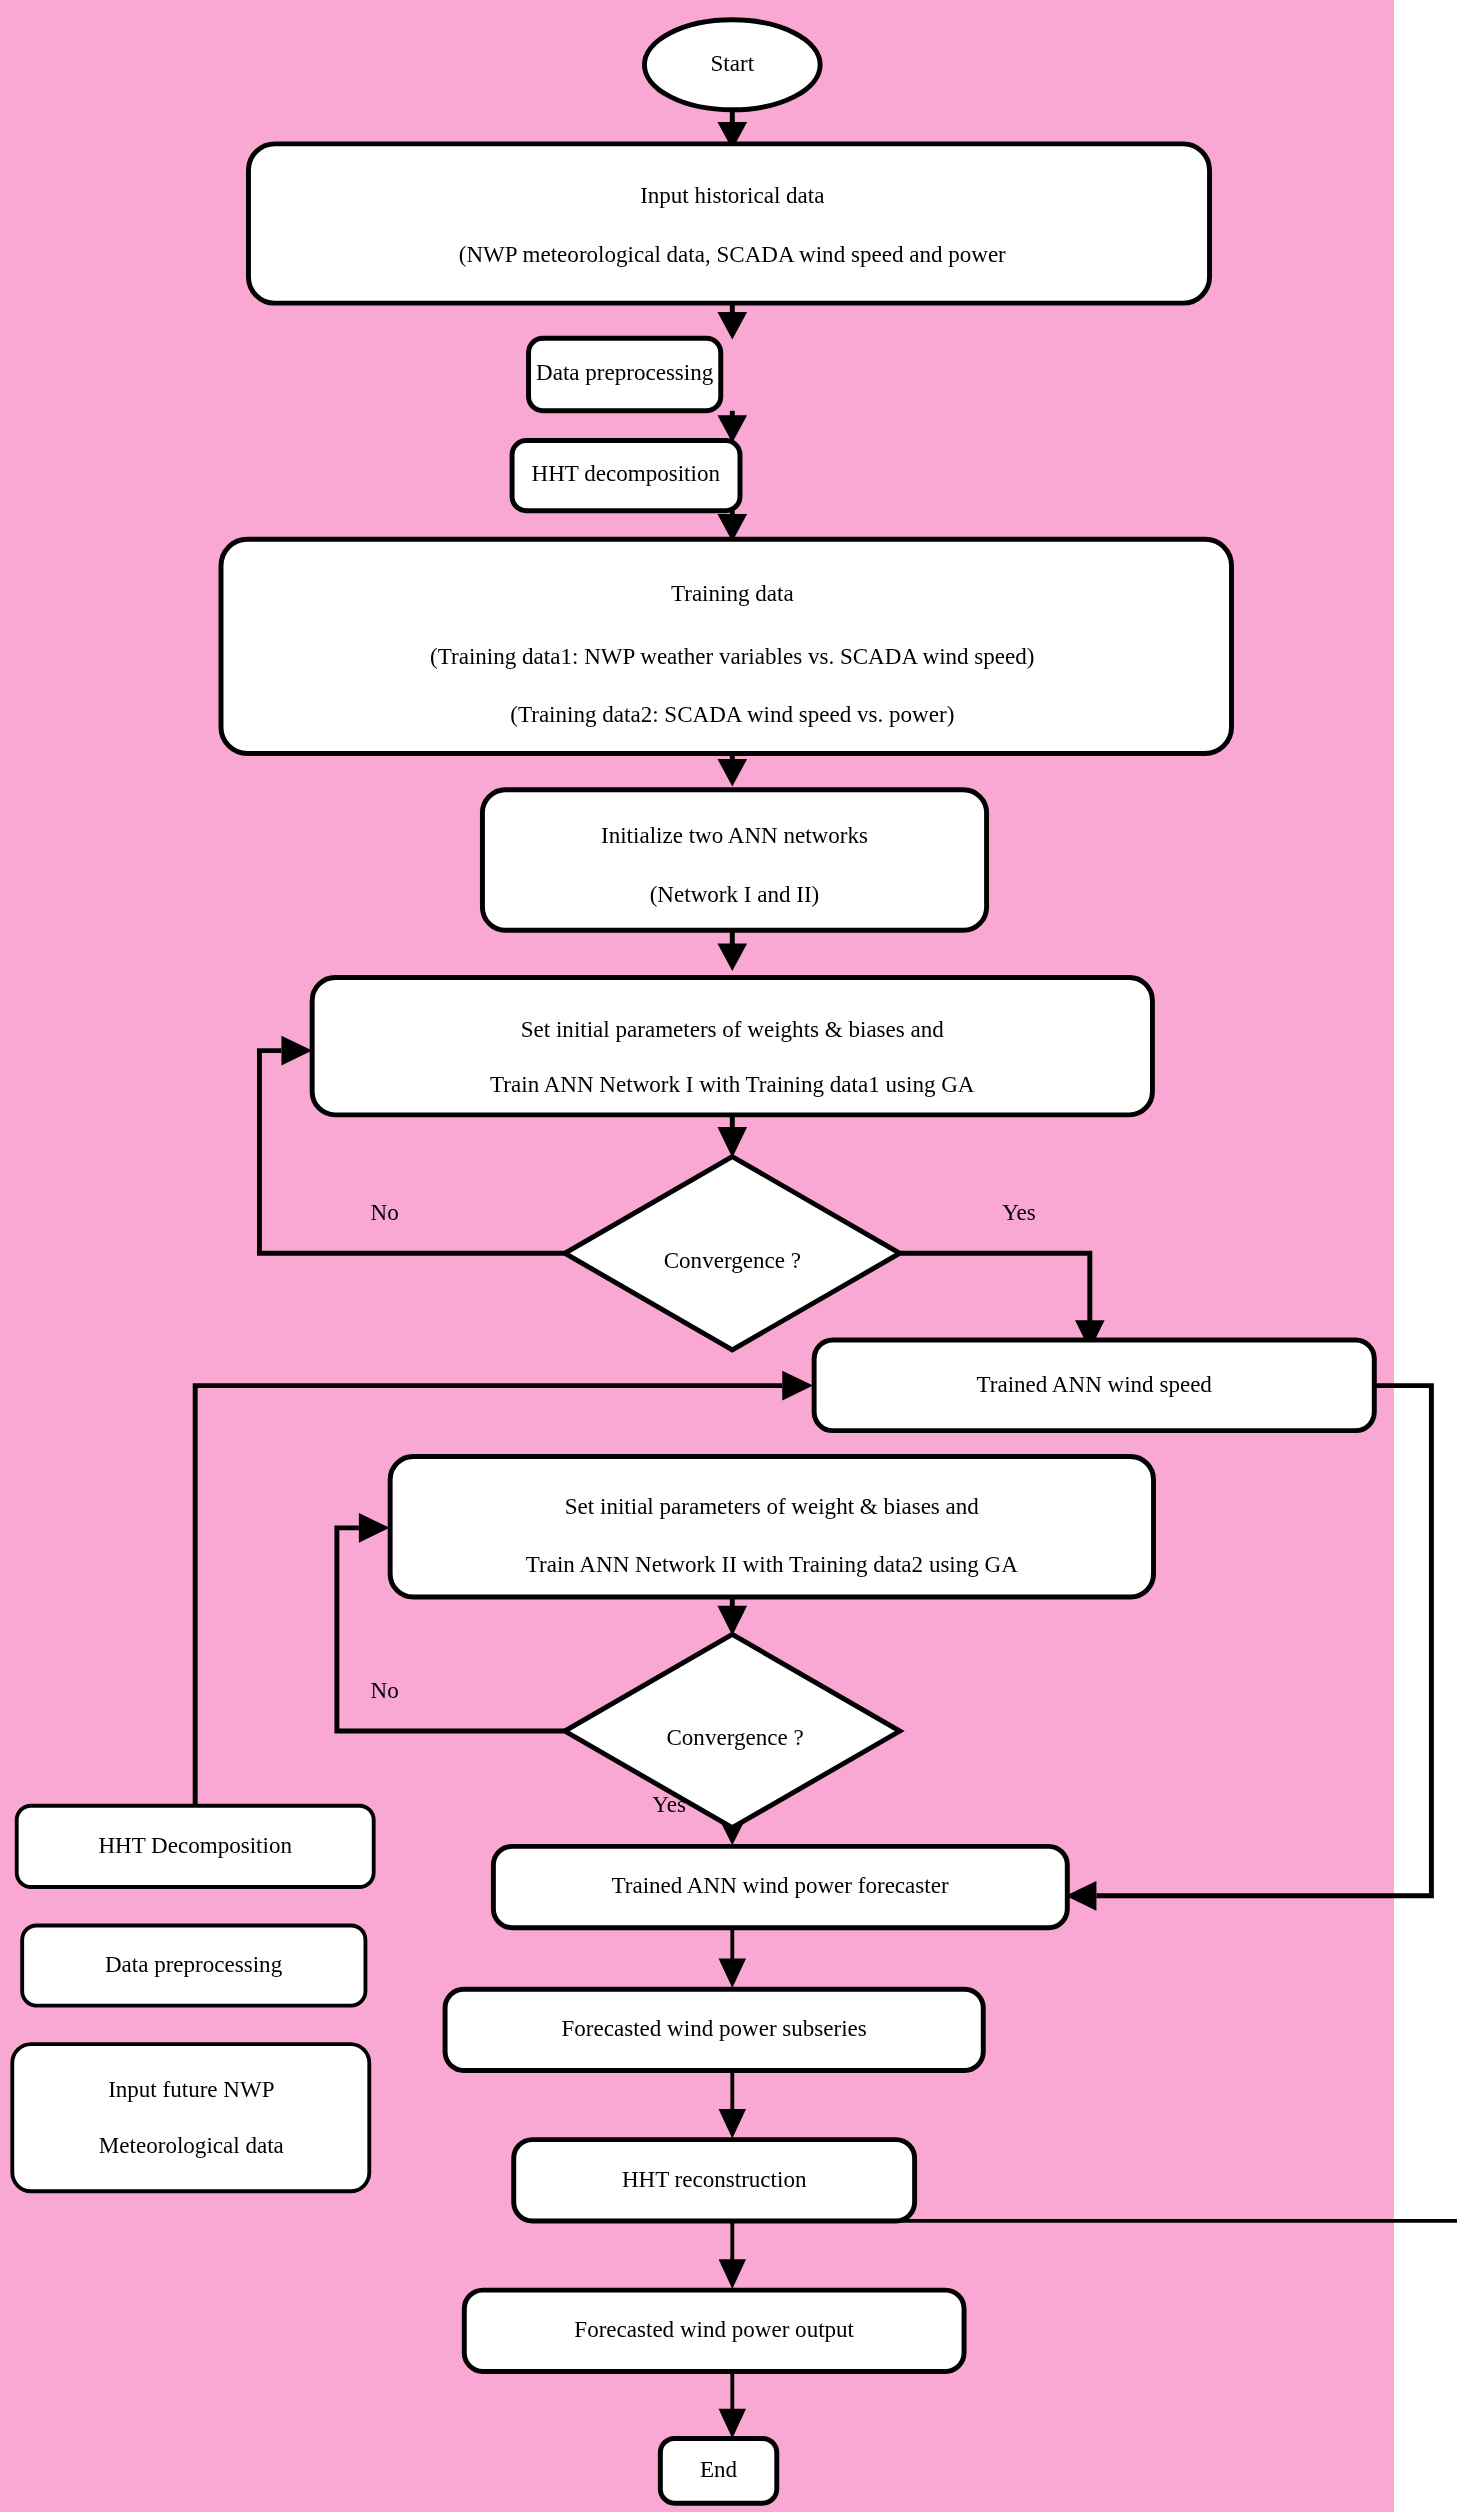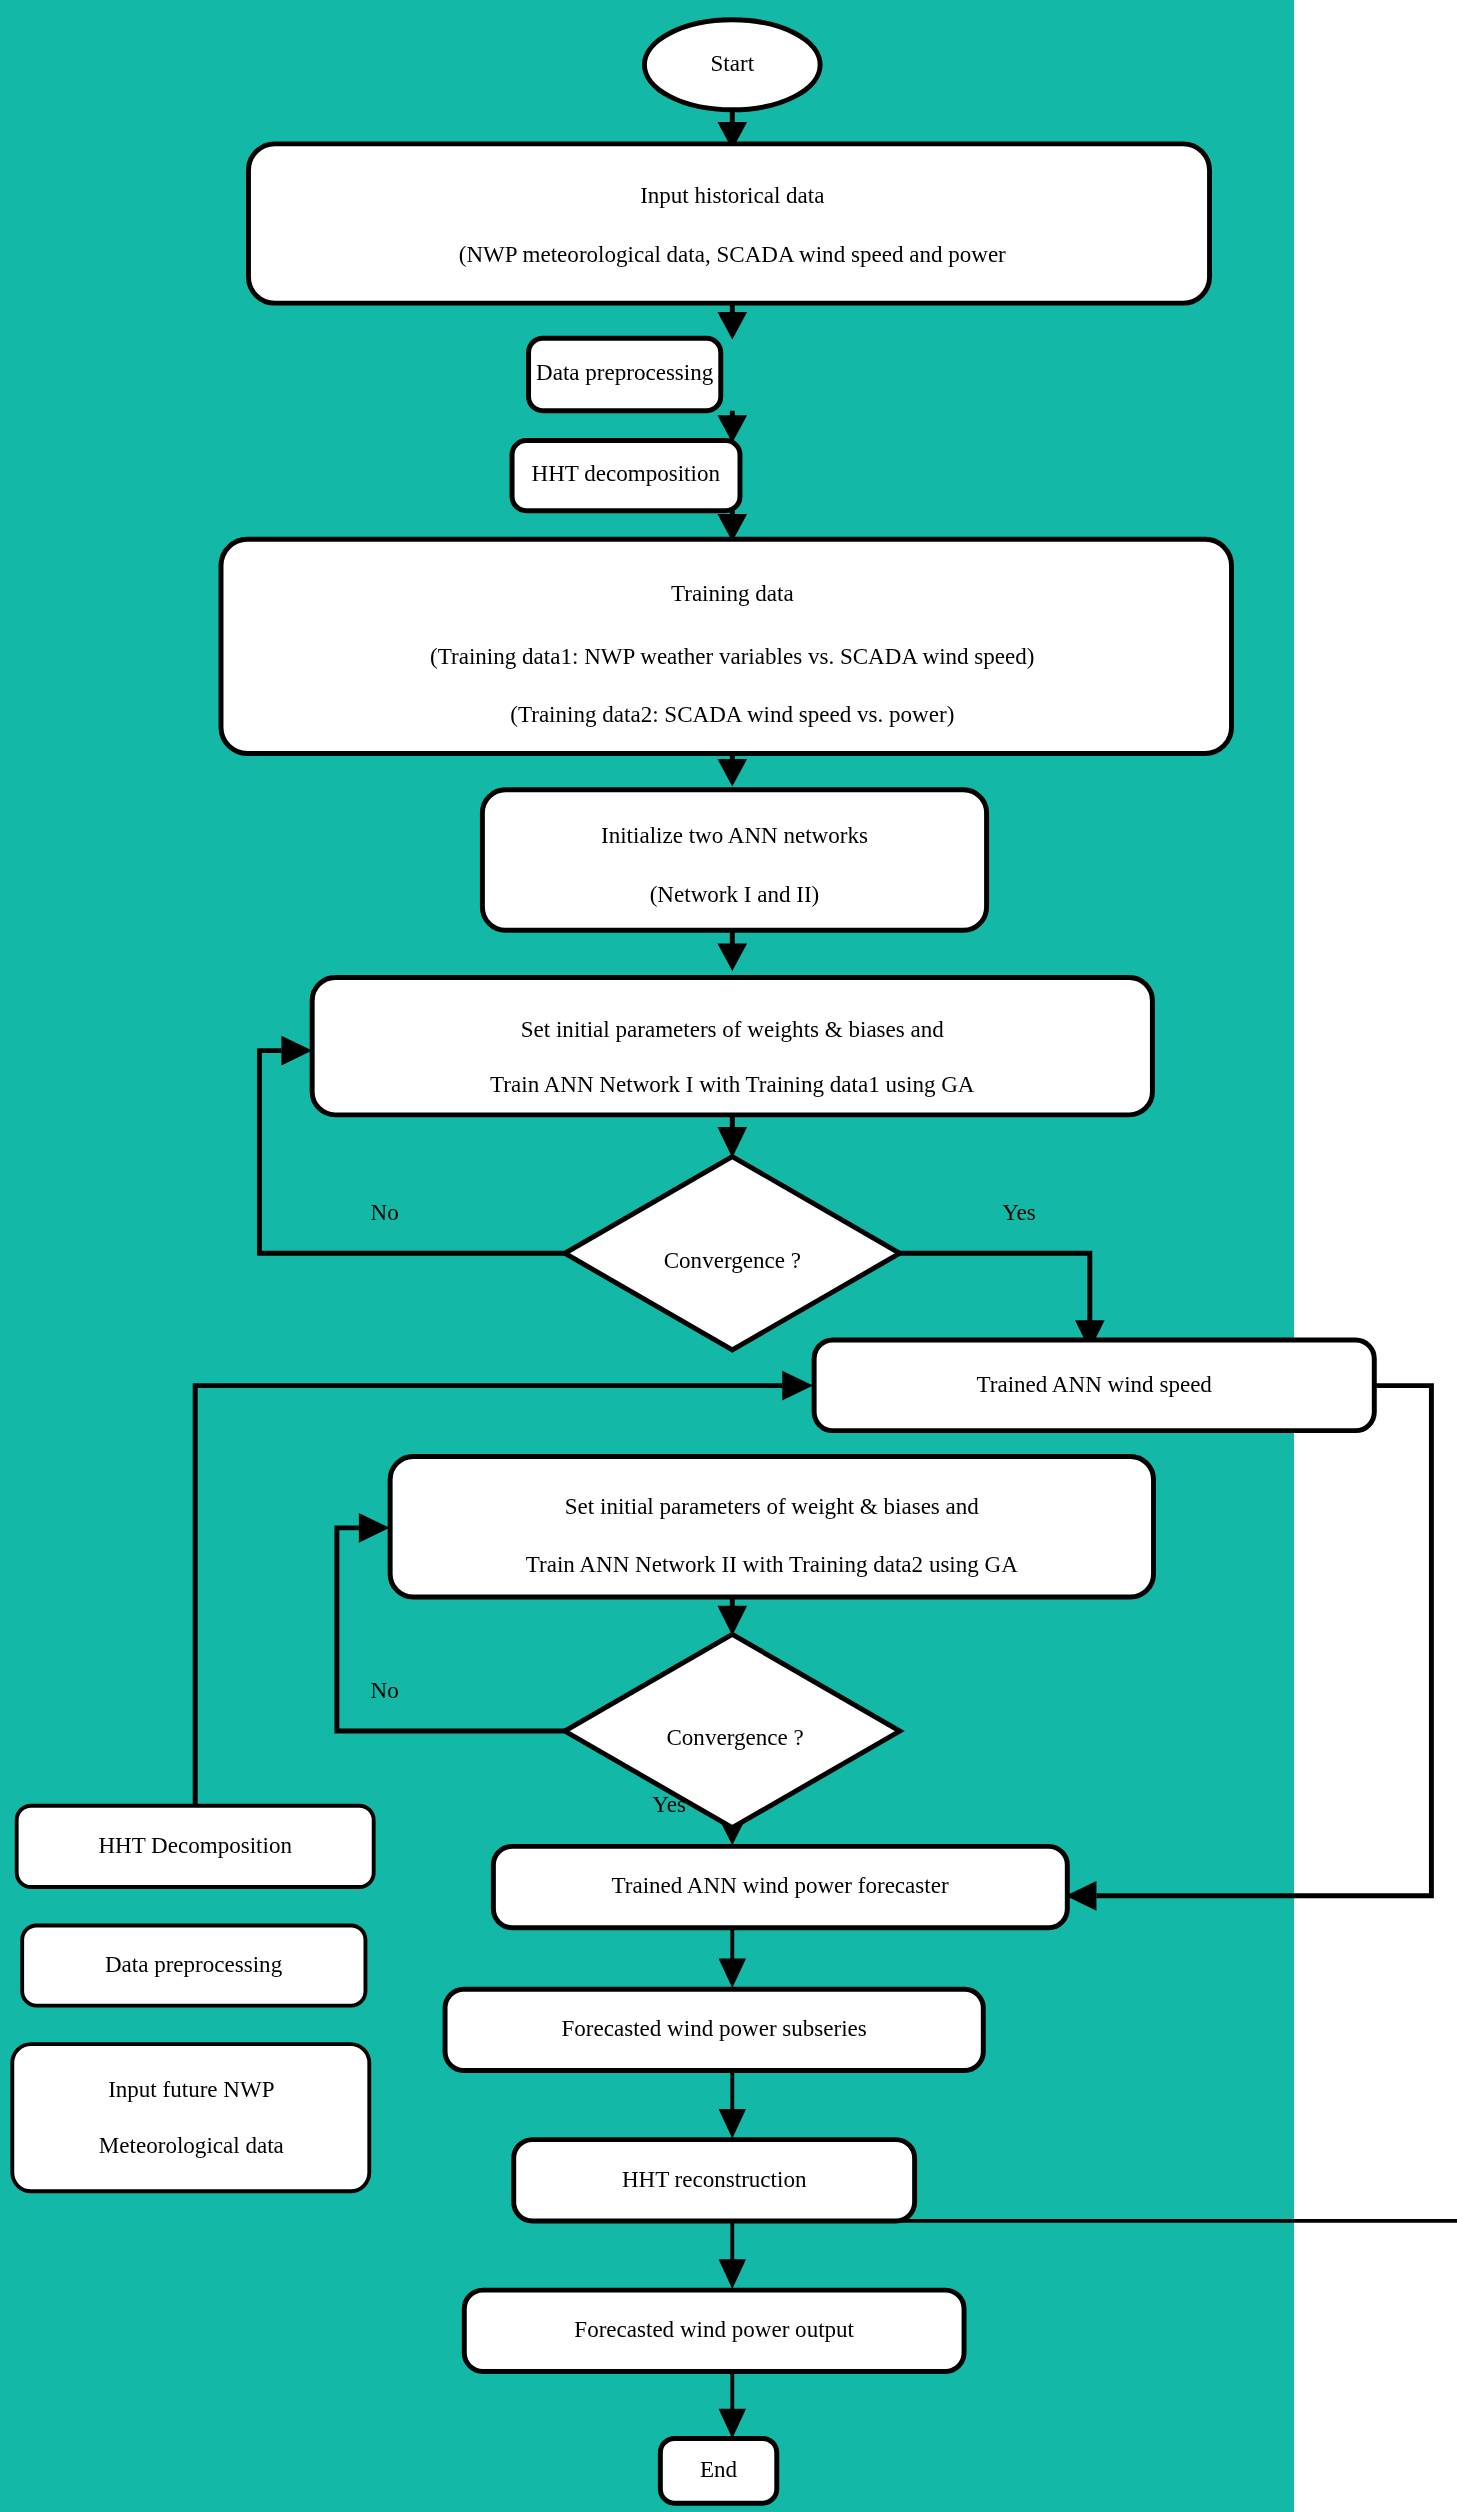--- a/index.html
+++ b/index.html
@@ -2,23 +2,23 @@
 <html style="font-size:8.8px"><head>
 <meta charset="utf-8">
 <style>
   html, body {
     margin: 0;
     padding: 0;
     background: #ffffff;
   }
   #chart-root {
     position: relative;
-    width: 1294px;
+    width: 1394px;
     height: 2512px;
-    background: #14b8a6;
+    background: #f9a8d4;
     font-family: "Liberation Serif", "DejaVu Serif", serif;
   }
   svg.flow {
     position: absolute;
     inset: 0;
     width: 1458px;
     height: 2512px;
     display: block;
   }
   .node-shape {

